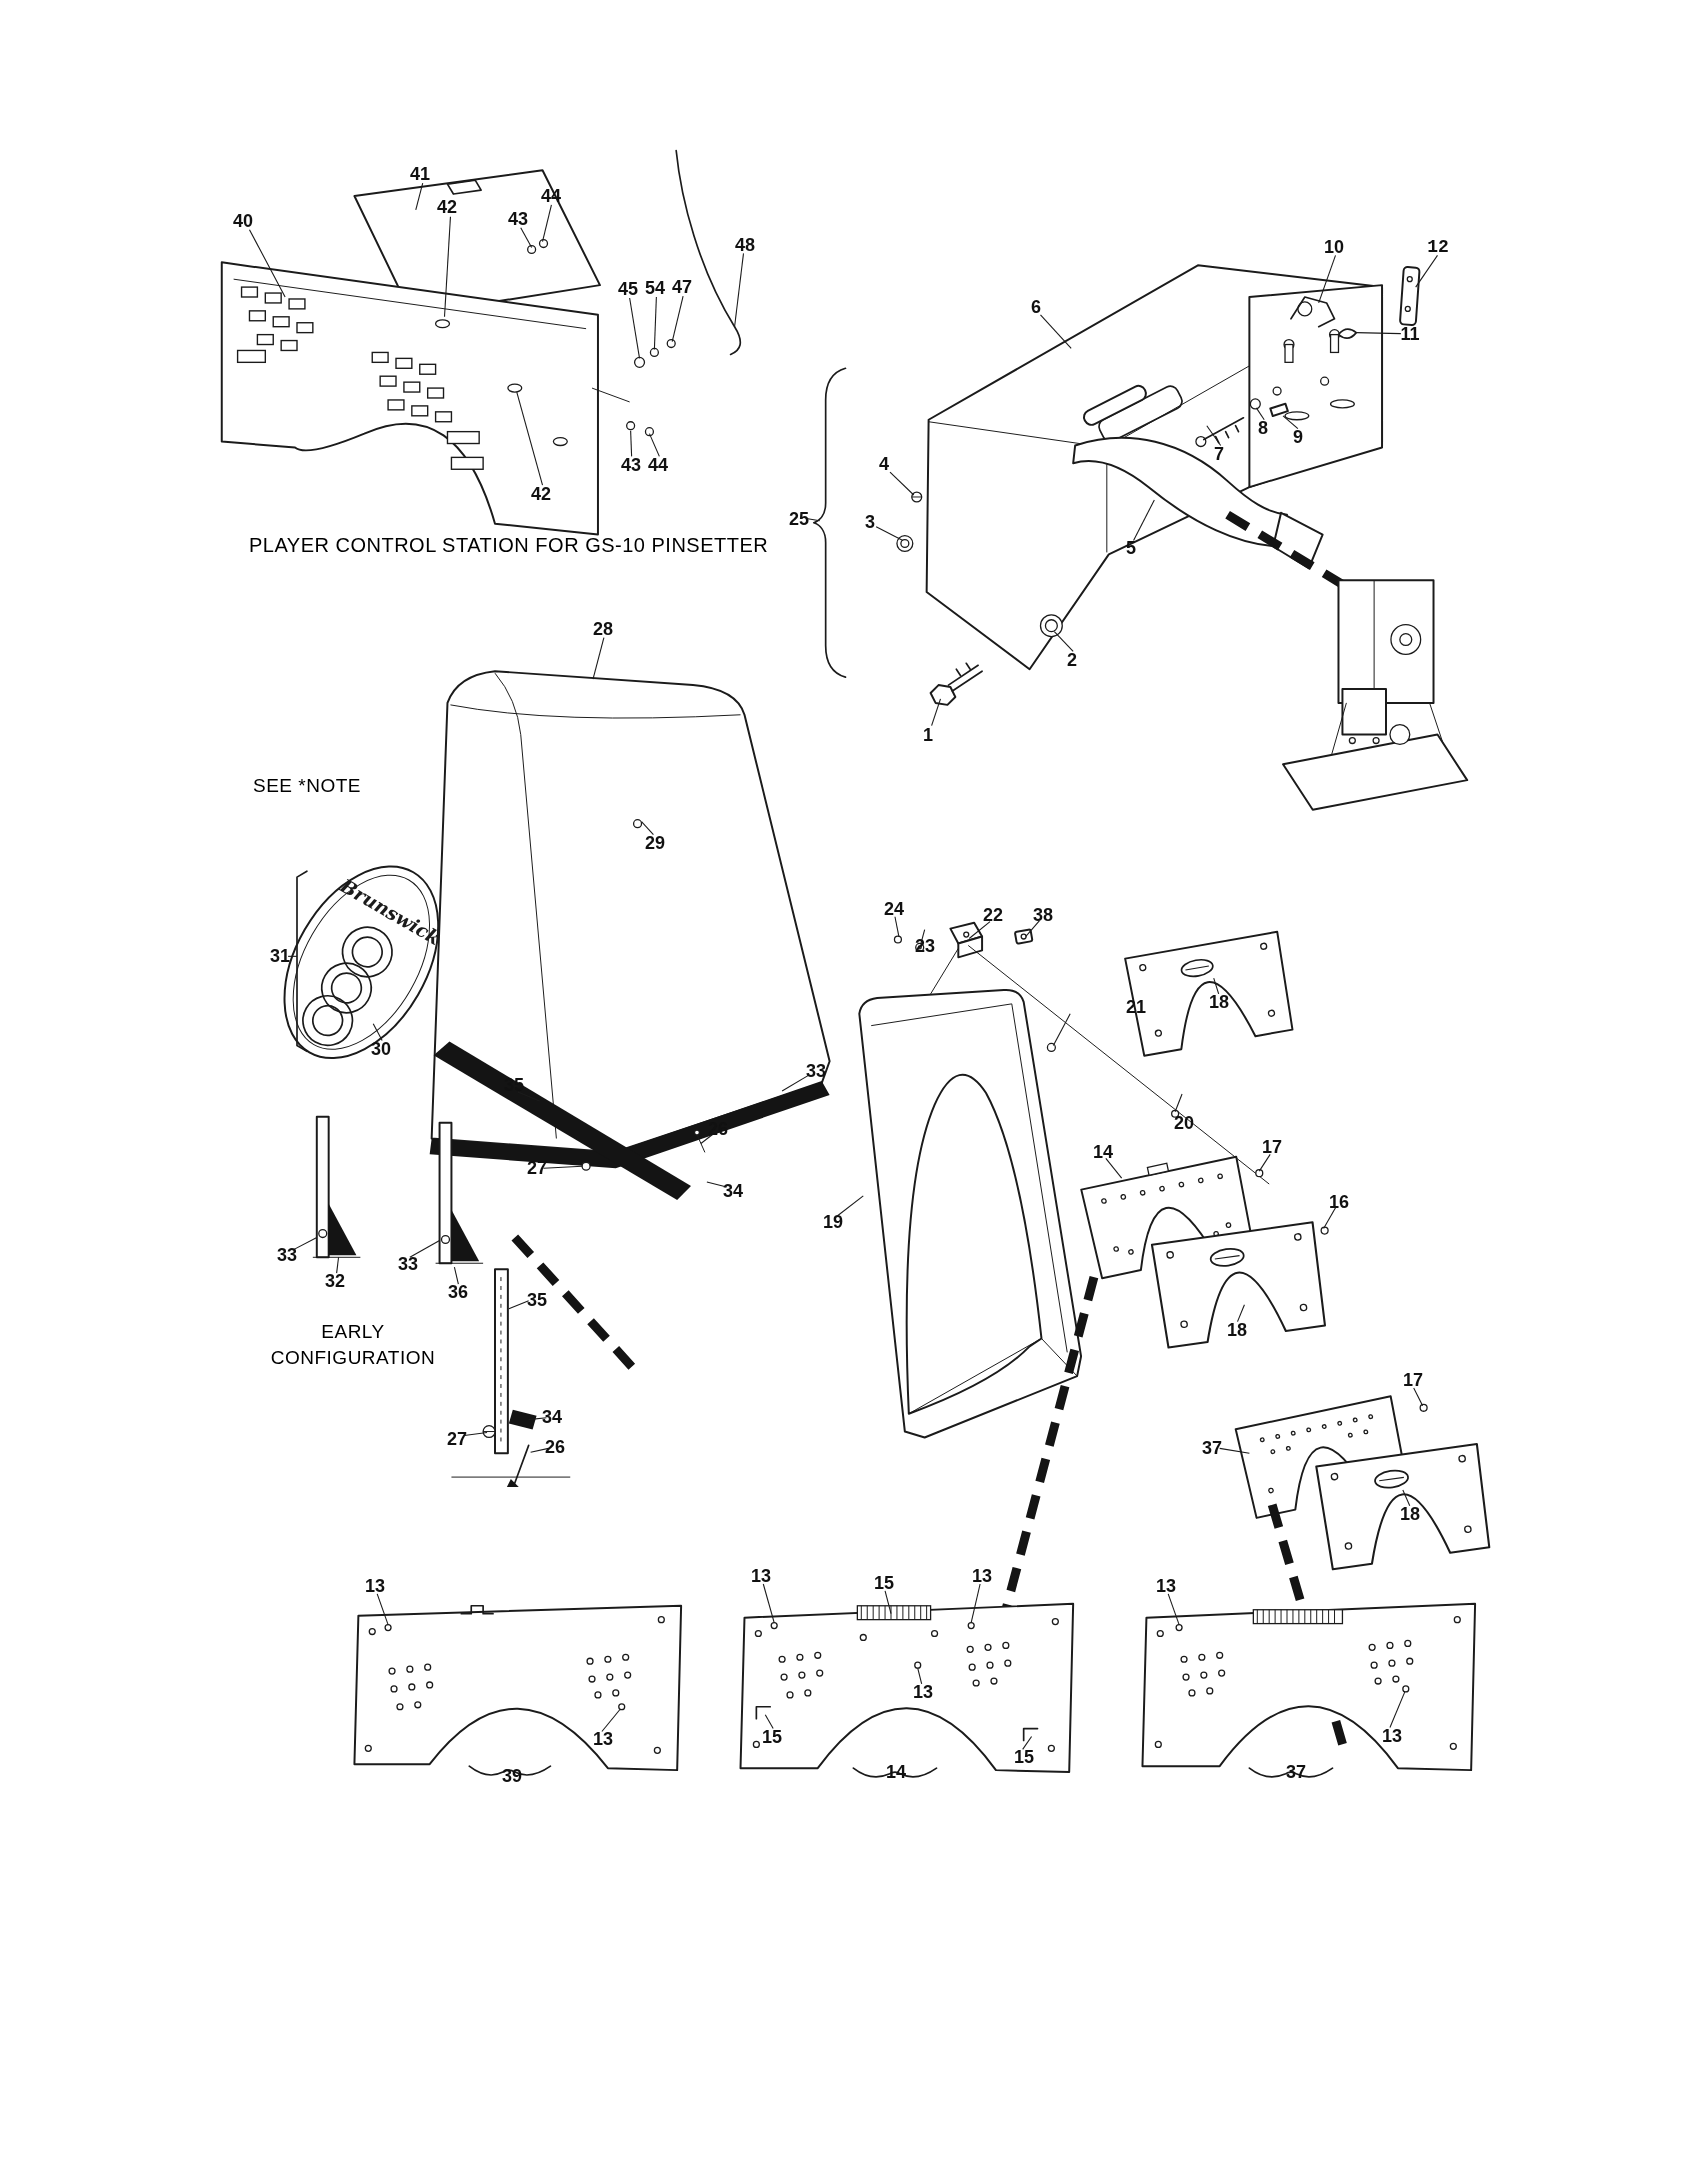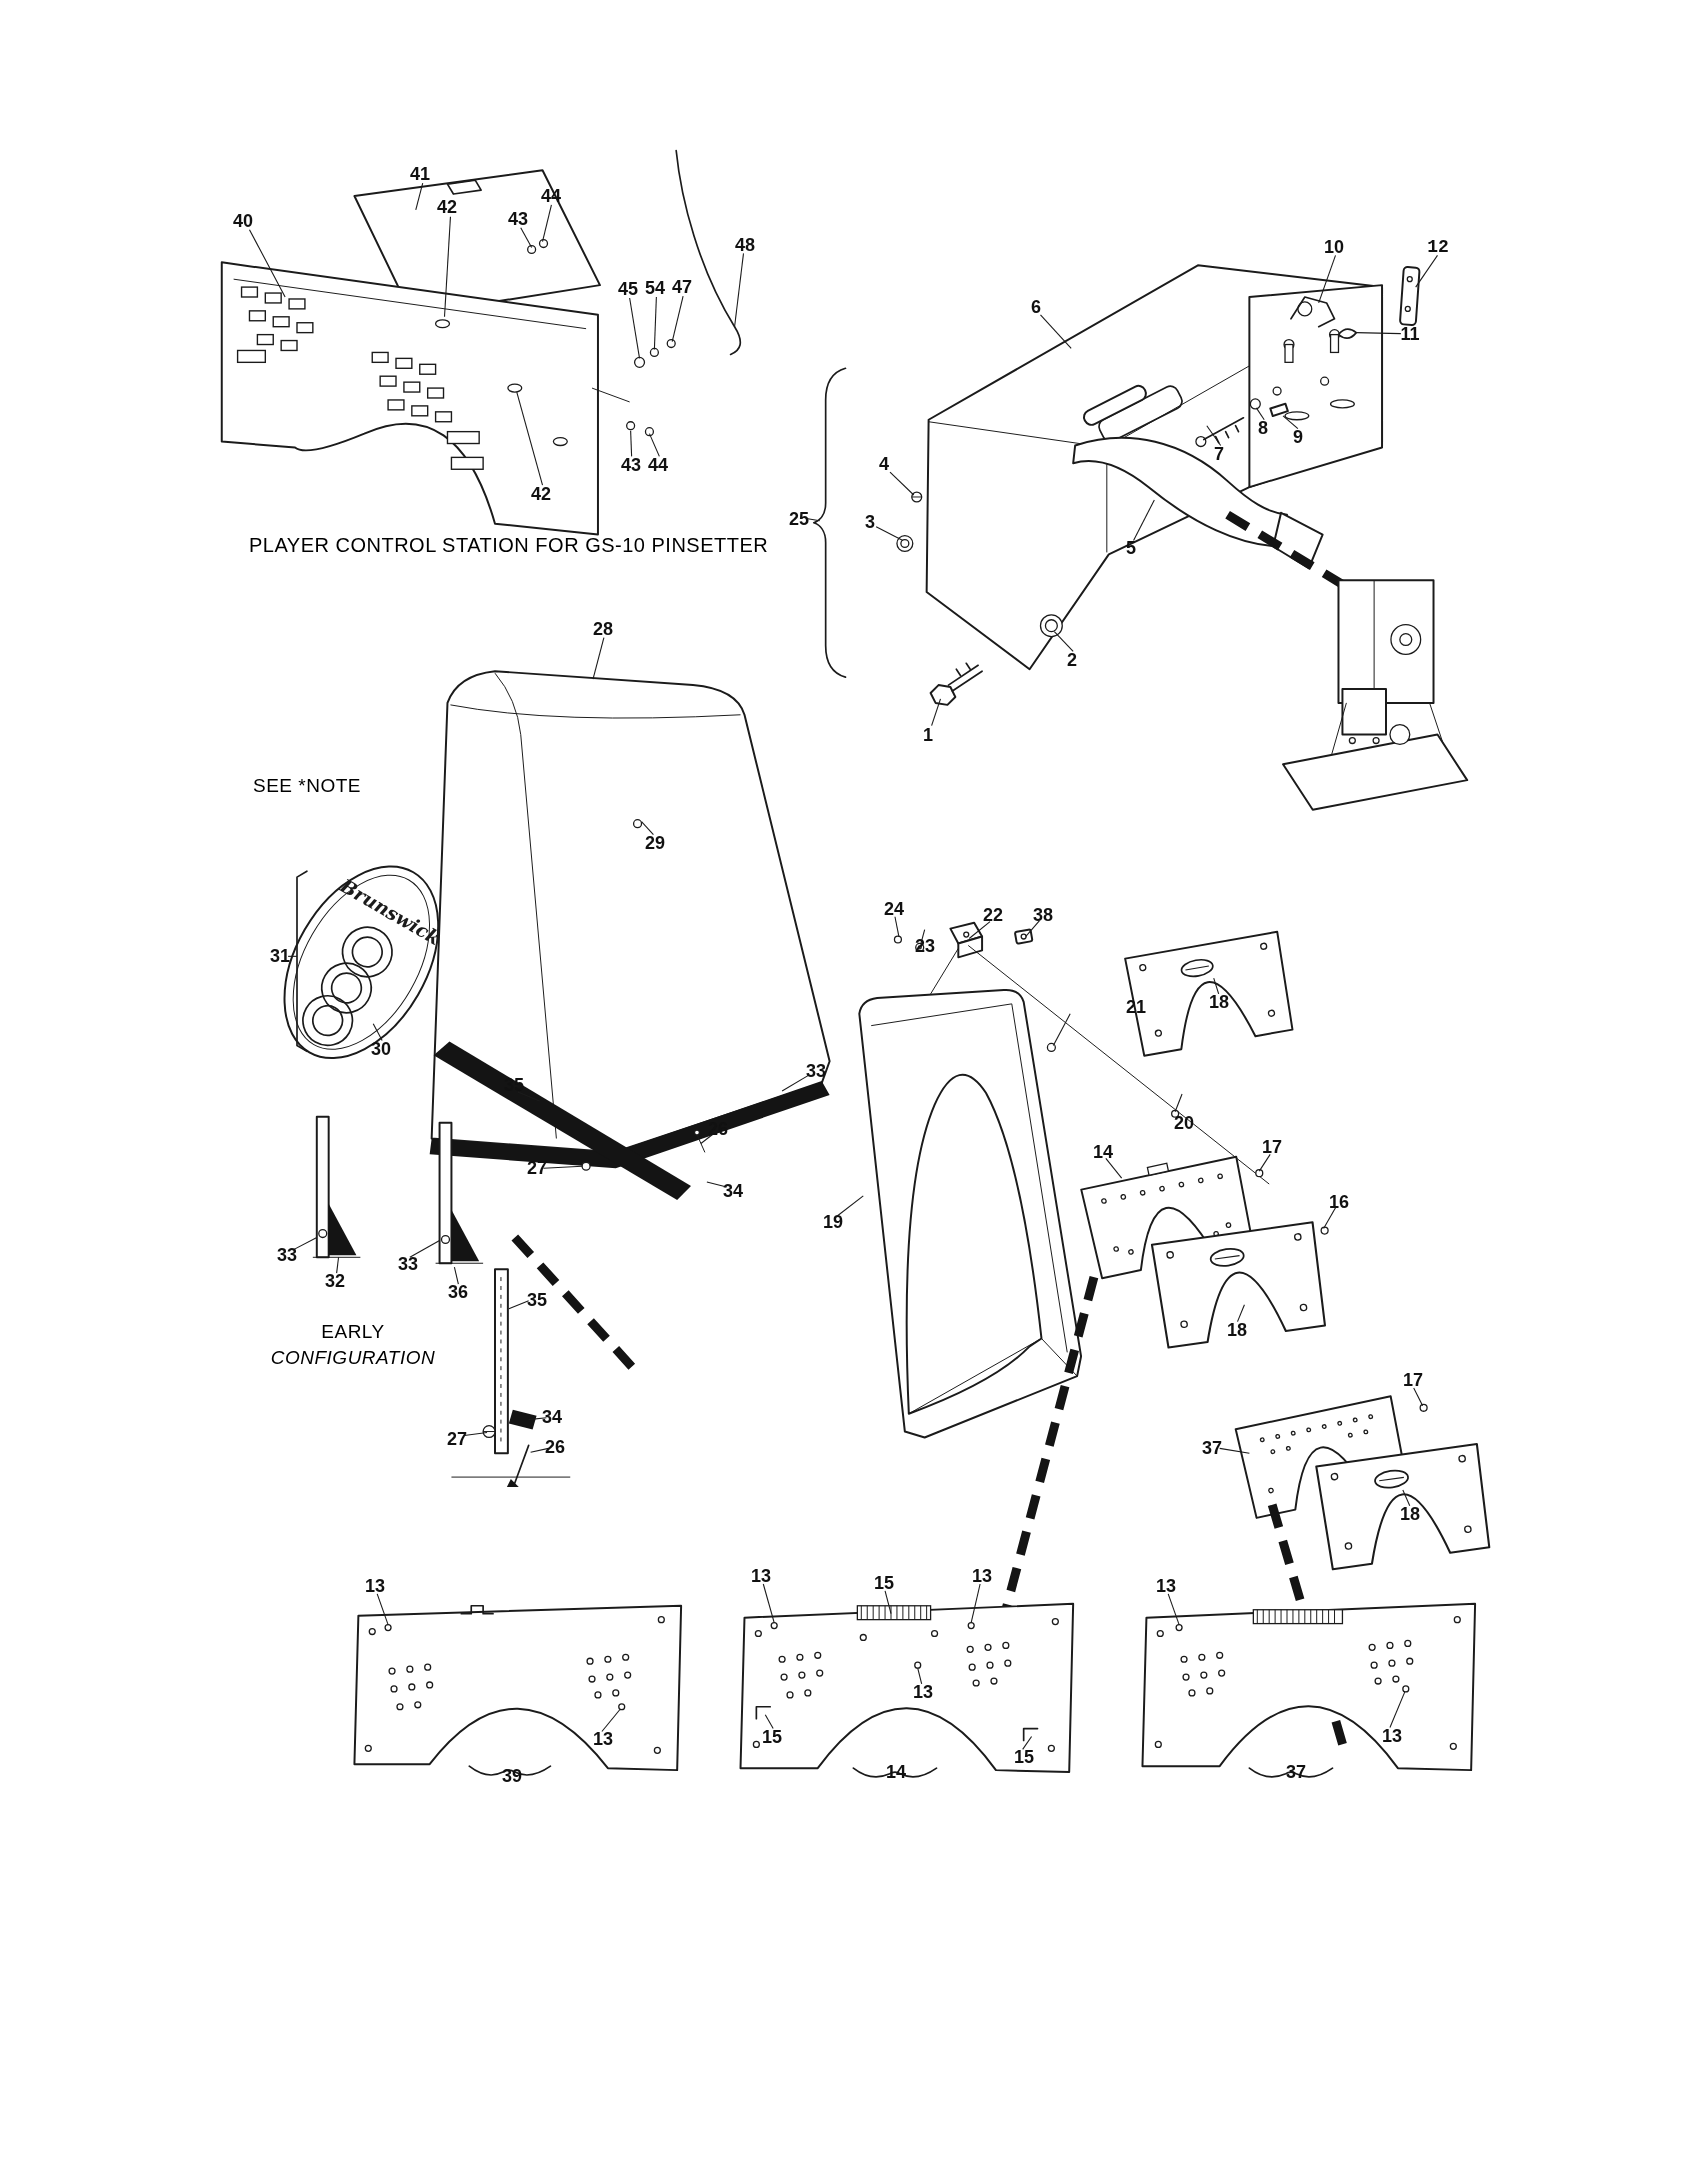--- a/index.html
+++ b/index.html
@@ -432,21 +432,21 @@
         <line x1="781" y1="1746" x2="773" y2="1732"></line>
     <line x1="1033" y1="1767" x2="1042" y2="1754"></line>
         <line x1="1180" y1="1610" x2="1191" y2="1641"></line>
     <line x1="1404" y1="1745" x2="1419" y2="1709"></line>
   </g>
 </svg>
 
 <div class="cap" style="left:249px;top:533px;">PLAYER CONTROL STATION FOR GS-10 PINSETTER</div>
 <div class="cap small" style="left:253px;top:774px;text-align:center;">SEE *NOTE</div>
 <div class="cap small center" style="left:353px;top:1320px;">EARLY</div>
-<div class="cap small center" style="left:353px;top:1346px;font-style:italic;">CONFIGURATION</div>
+<div class="cap small center" style="left:353px;top:1346px;">CONFIGURATION</div>
 
 <div class="callout" style="left: 243px; top: 221px; text-align: right;">40</div>
     <div class="callout" style="left: 420px; top: 174px;">41</div>
     <div class="callout" style="left: 447px; top: 207px;">42</div>
     <div class="callout" style="left: 518px; top: 219px;">43</div>
     <div class="callout" style="left: 551px; top: 196px;">44</div>
     <div class="callout" style="left: 628px; top: 289px;">45</div>
     <div class="callout" style="left: 655px; top: 288px;">54</div>
     <div class="callout" style="left: 682px; top: 287px;">47</div>
     <div class="callout" style="left: 745px; top: 245px;">48</div>

